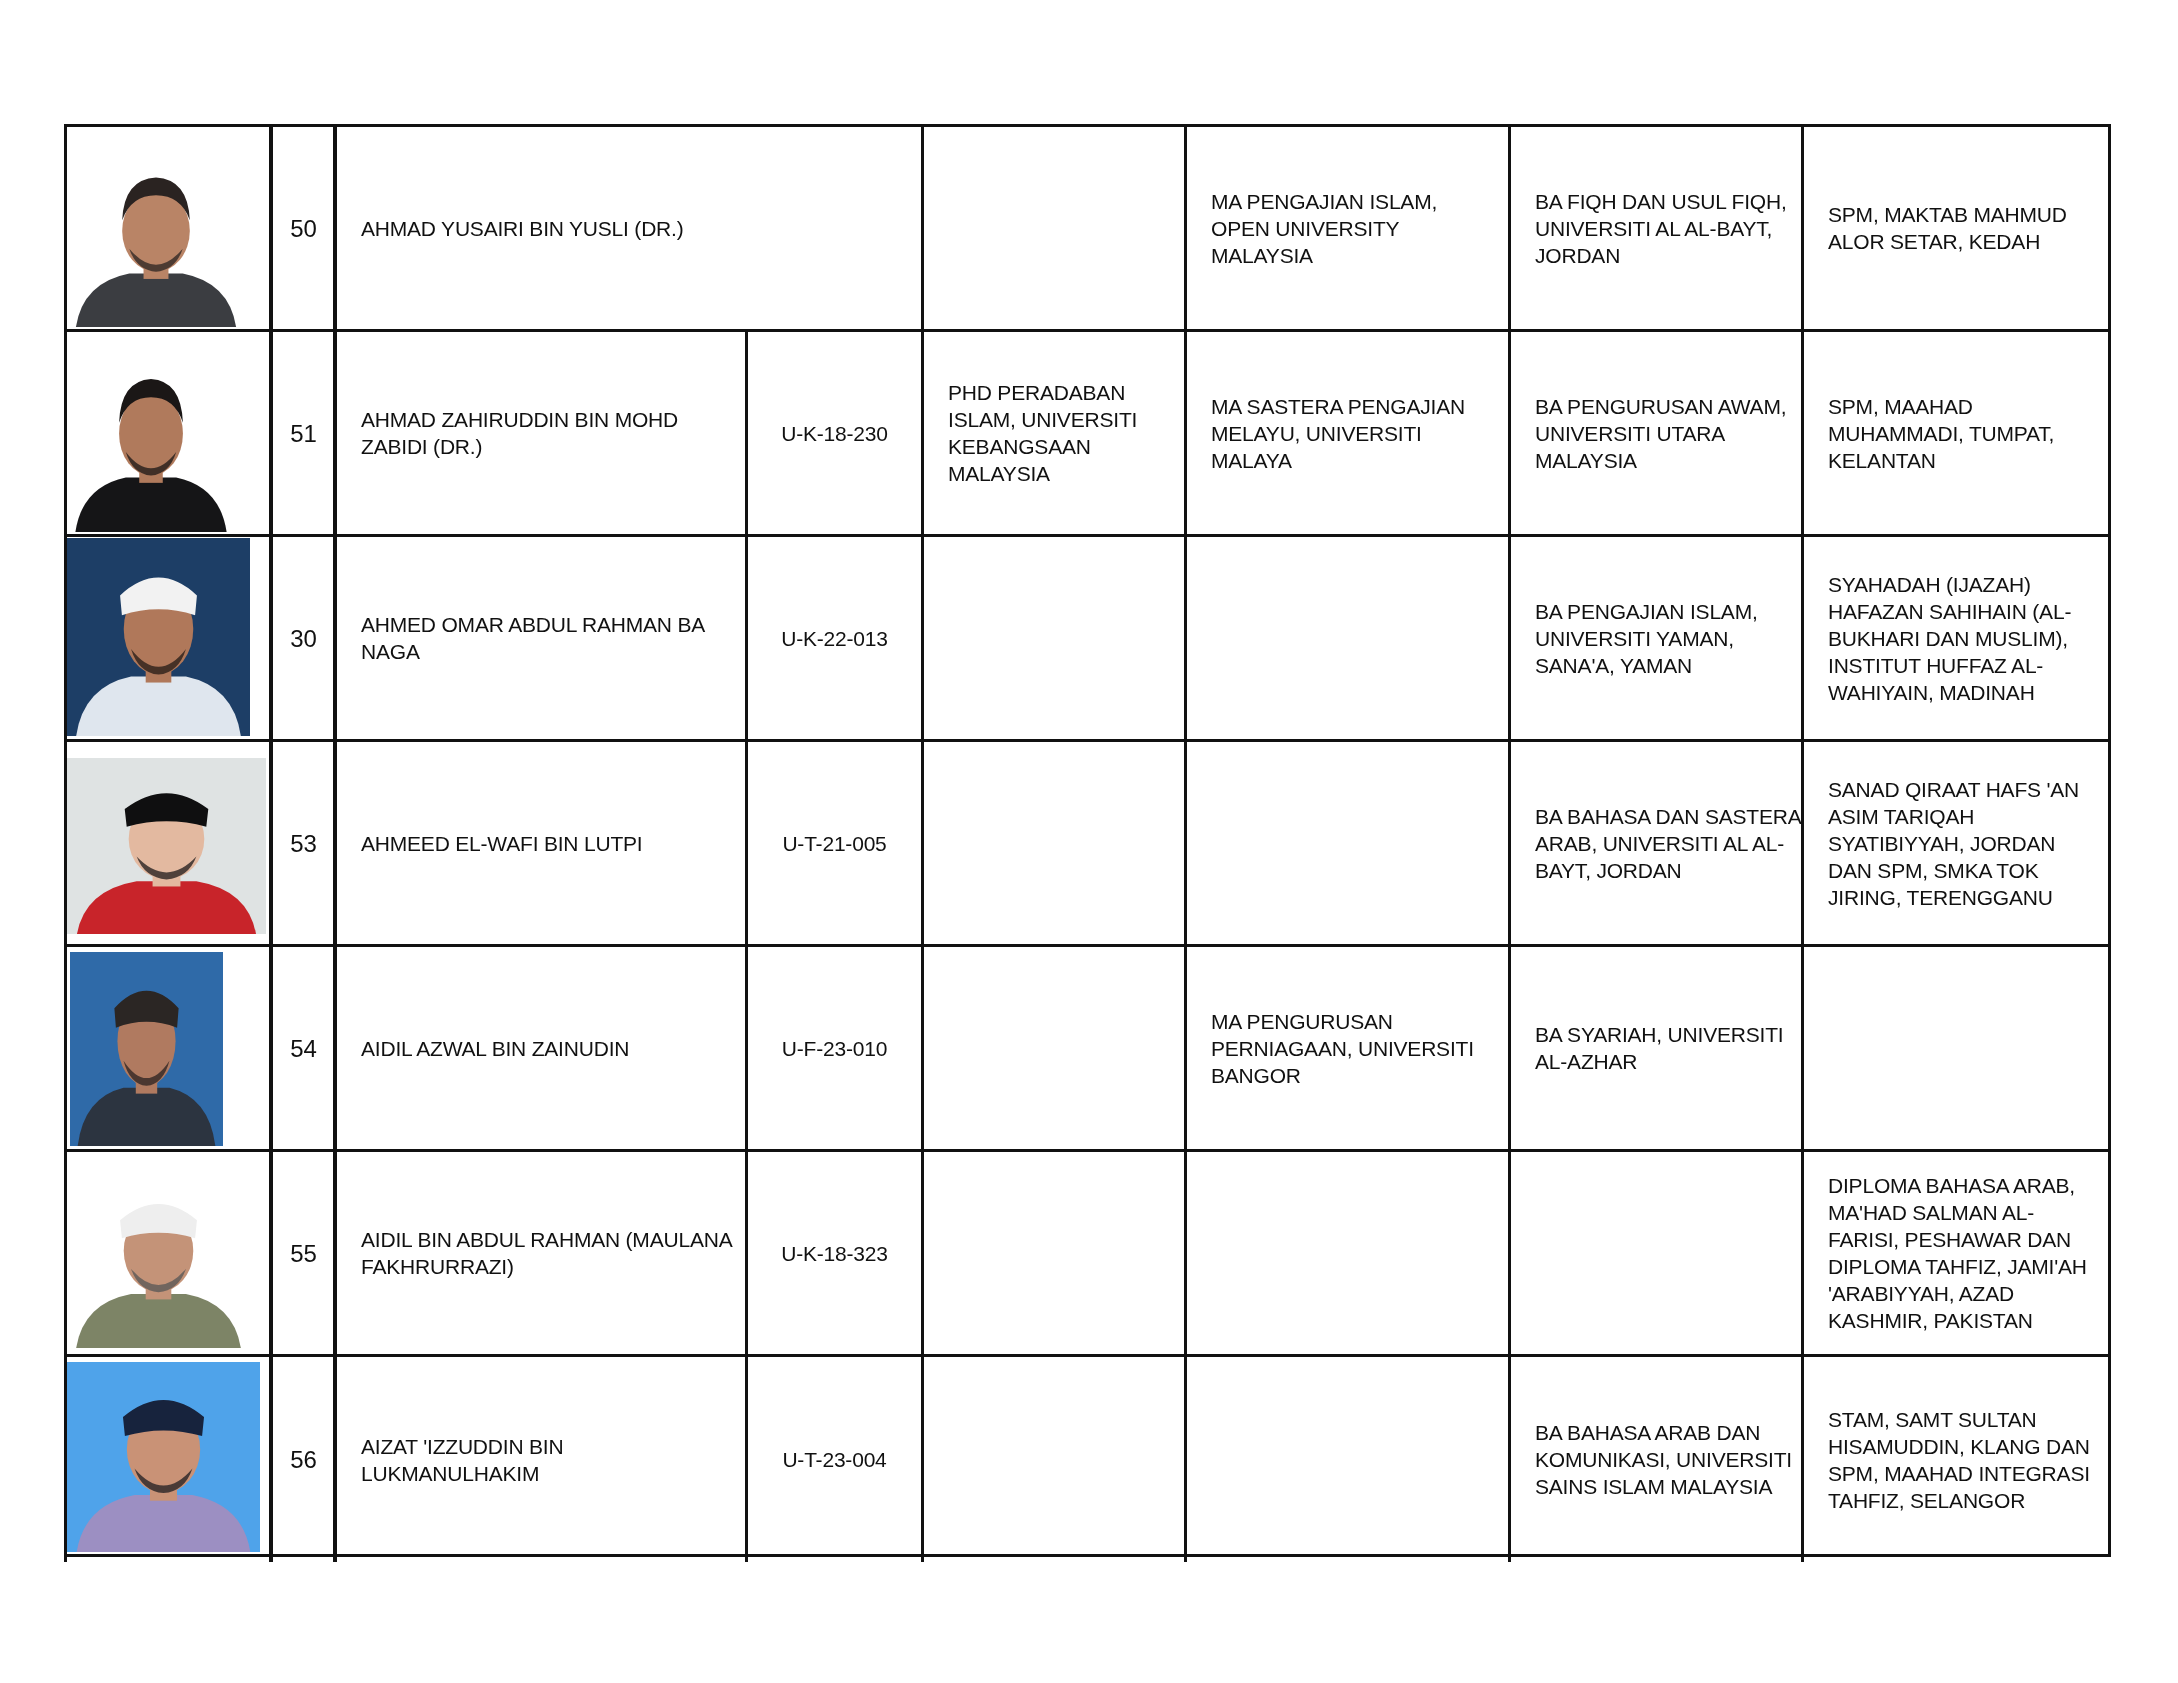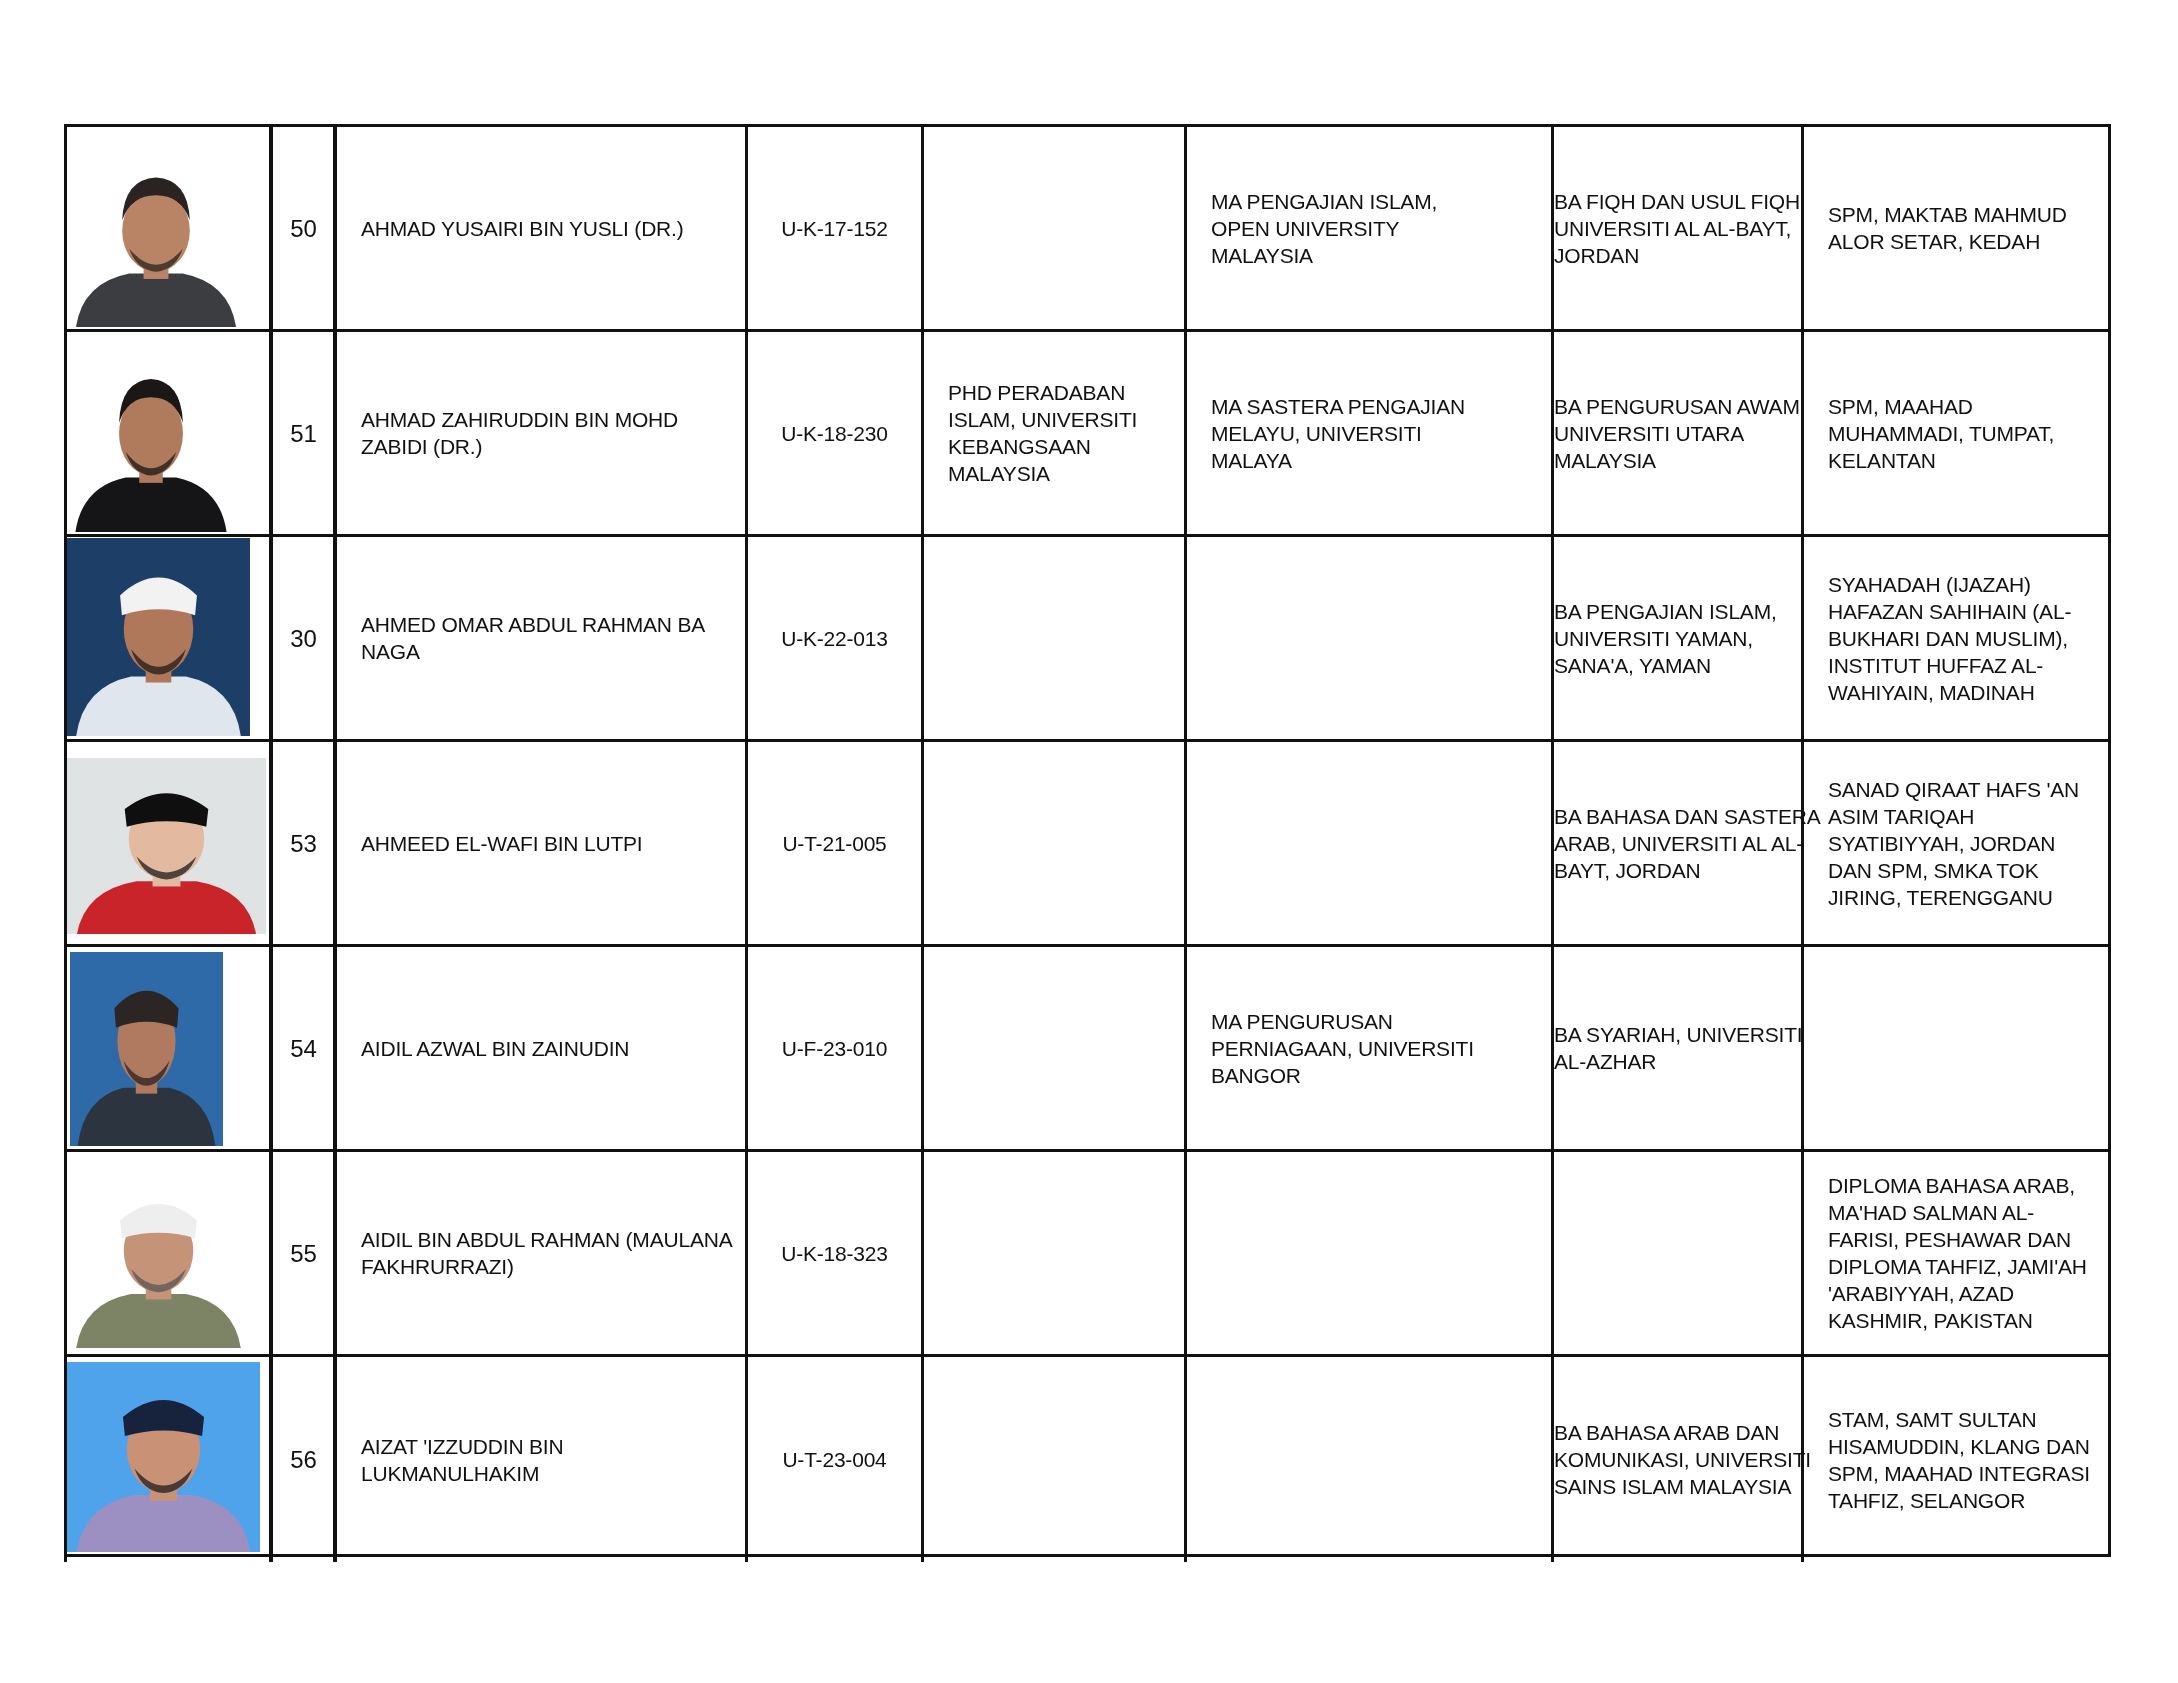--- a/index.html
+++ b/index.html
@@ -24,21 +24,21 @@
       border-left: 3px solid #111;
       font-size: 21px; line-height: 27px; letter-spacing: -0.2px;
     }
     .cell .txt { white-space: pre-line; }
     .c-photo { left: 0; width: 205px; border-left: 3px solid #111; }
     .c-no { left: 205px; width: 65px; justify-content: center; font-size: 24px; border-left-width: 4px; }
     .c-name { left: 269px; width: 412px; padding-left: 24px; border-left-width: 4px; }
     .c-reg { left: 681px; width: 176px; justify-content: center; }
     .c-phd { left: 857px; width: 262px; padding-left: 24px; }
     .c-ma { left: 1120px; width: 309px; padding-left: 24px; }
-    .c-ba { left: 1487px; width: 309px; }
+    .c-ba { left: 1444px; width: 309px; padding-left: 24px; }
     .c-other { left: 1737px; width: 314px; padding-left: 24px; }
     .photo-box { position: absolute; left: 0; overflow: hidden; }
     .photo-box svg { display: block; width: 100%; height: 100%; }
   </style>
 </head>
 <body>
 
 <div class="sheet">
 
   <div class="row" style="top:0px">
@@ -53,23 +53,20 @@
             <path d="M62 80 Q64 34 100 32 Q136 34 138 80 Q128 52 100 52 Q72 52 62 80 Z" fill="#2a2321"></path>
           </svg>
         </div>
     </div>
     <div class="cell c-no">
         <span class="txt">50</span>
       </div>
     <div class="cell c-name">
         <span class="txt">AHMAD YUSAIRI BIN YUSLI (DR.)</span>
       </div>
-    <div class="cell c-reg">
-        <span class="txt">U-K-17-152</span>
-      </div>
     <div class="cell c-phd">
         <span class="txt"></span>
       </div>
     <div class="cell c-ma">
         <span class="txt">MA PENGAJIAN ISLAM,
 OPEN UNIVERSITY
 MALAYSIA</span>
       </div>
     <div class="cell c-ba">
         <span class="txt">BA FIQH DAN USUL FIQH,

